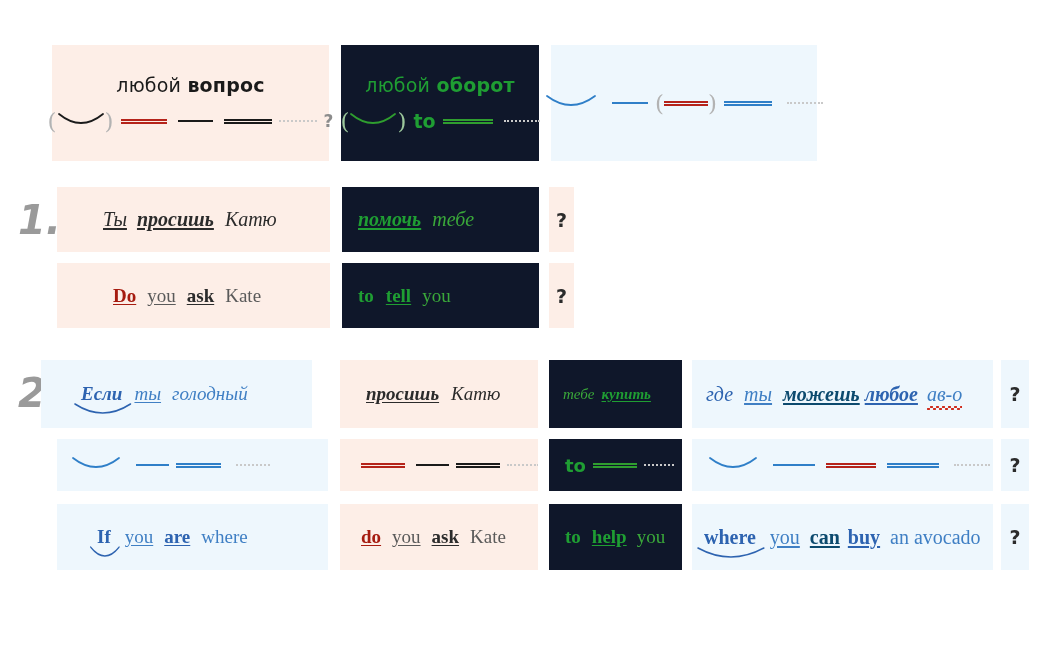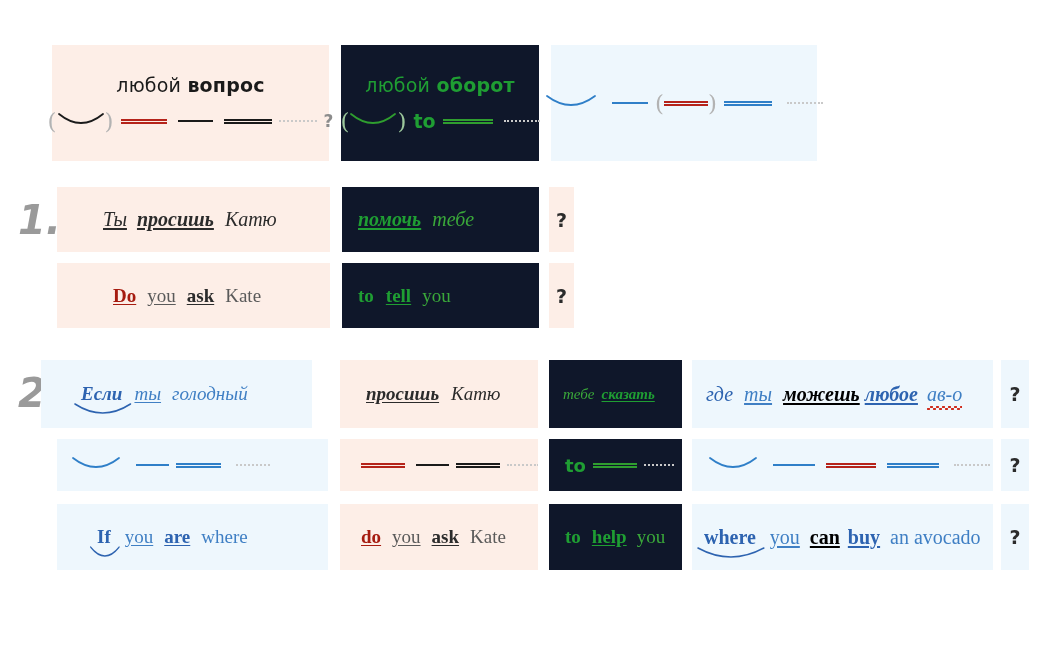--- a/index.html
+++ b/index.html
@@ -66,21 +66,21 @@
   .sz-20 { font-size: 20px; }
   .sz-19 { font-size: 19px; }
   .sz-18 { font-size: 20px; }
   .sz-15 { font-size: 15px; }
 
   .bold { font-weight: bold; }
   .ul   { text-decoration: underline; text-underline-offset: 2px; }
 
   .c-dark  { color: #2b2b2b; }
   .c-gray  { color: #5a5a5a; }
-  .c-red   { color: #000000; }
+  .c-red   { color: #0c4a6e; }
   .c-dred  { color: #a61b10; }
   .c-green { color: #1f9e33; }
   .c-green2{ color: #3aa83a; }
   .c-blue  { color: #2d63b0; }
   .c-blue2 { color: #3f7fc4; }
 
   
   .squiggle { position: relative; }
   .squiggle::after {
     content: "";
@@ -275,21 +275,21 @@
       <span class="w bold ul c-dark">просишь</span>
       <span style="width:12px"></span>
       <span class="w c-dark">Катю</span>
     </div>
   </div>
 
   <div class="cell bg-green" style="left:549px; top:340px; width:133px; height:68px; padding-left:14px;">
     <div class="words sz-15 ru">
       <span class="w c-green2">тебе</span>
       <span style="width:7px"></span>
-      <span class="w bold ul c-green">сказать</span>
+      <span class="w bold ul c-green">купить</span>
     </div>
   </div>
 
   <div class="cell bg-blue" style="left:692px; top:340px; width:301px; height:68px; padding-left:14px;">
     <div class="words sz-18 ru">
       <span class="w c-blue">где</span>
       <span style="width:11px"></span>
       <span class="w ul c-blue2">ты</span>
       <span style="width:11px"></span>
       <span class="w bold ul c-red">можешь</span>

